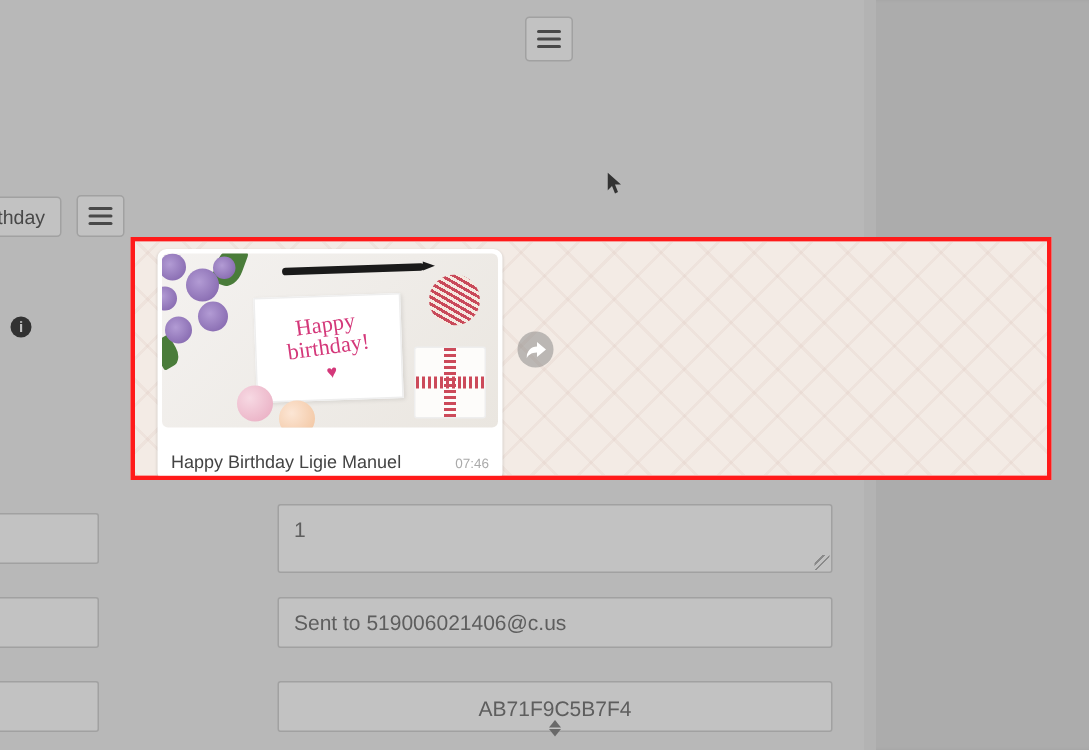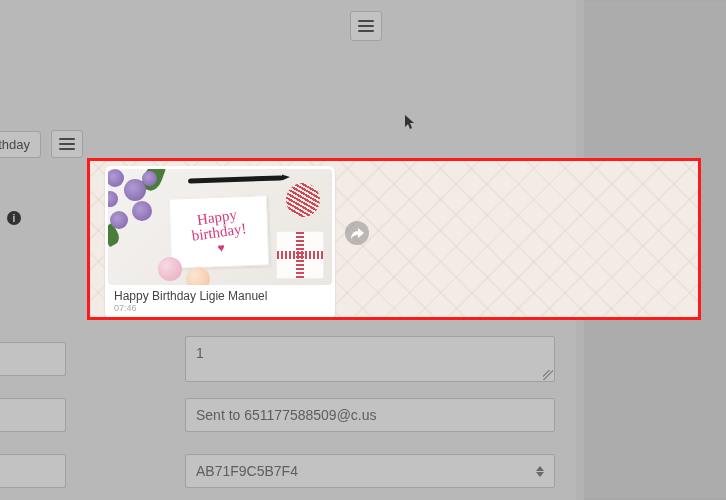--- a/index.html
+++ b/index.html
@@ -234,24 +234,23 @@
     .macaron {
       position: absolute;
       width: 24px;
       height: 24px;
       border-radius: 50%;
     }
     .mac1 { left: 50px; bottom: 4px; background: radial-gradient(circle at 35% 35%, #f7d9e3, #e8a9bf); }
     .mac2 { left: 78px; bottom: -6px; background: radial-gradient(circle at 35% 35%, #fce6d5, #f1c19a); }
     .caption-row {
       display: flex;
-      justify-content: flex-end;
+      justify-content: space-between;
       align-items: baseline;
-      padding: 4px 6px 3px 6px;
-      flex-direction: column;
+      padding: 16px 6px 3px 6px;
     }
     .caption-text {
       font-size: 12px;
       color: #444;
     }
     .caption-time {
       font-size: 9px;
       color: #aaa;
     }
     .forward-btn {
@@ -380,24 +379,24 @@
 <div class="label-partial" style="top:342px; left:-20px; width:86px; height:34px;"></div>
 <div class="label-partial" style="top:398px; left:-20px; width:86px; height:34px;"></div>
 <div class="label-partial" style="top:454px; left:-20px; width:86px; height:34px;"></div>
 
 <div class="field textarea" style="top:336px; left:185px; width:370px;">
   <span>1</span>
   <div class="resize-handle"></div>
 </div>
 
 <div class="field" style="top:398px; left:185px; width:370px;">
-  <span>Sent to 651177588509@c.us</span>
-</div>
-
-<div class="field" style="top:454px; left:185px; width:370px;">
+  <span>Sent to 519006021406@c.us</span>
+</div>
+
+<div class="field" style="top:454px; left:185px; width:370px;flex-direction:column;">
   <span>AB71F9C5B7F4</span>
   <div class="stepper">
     <span class="up"></span>
     <span class="down"></span>
   </div>
 </div>
 
 <div class="dim-overlay"></div>
 
 <div class="cursor-icon">

